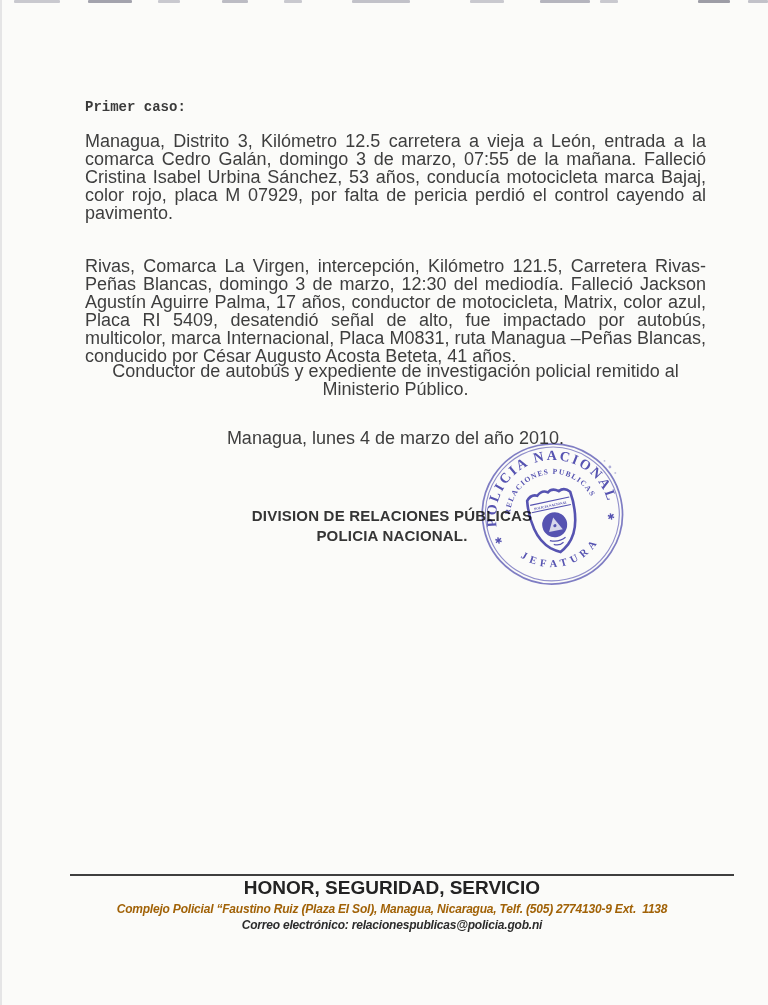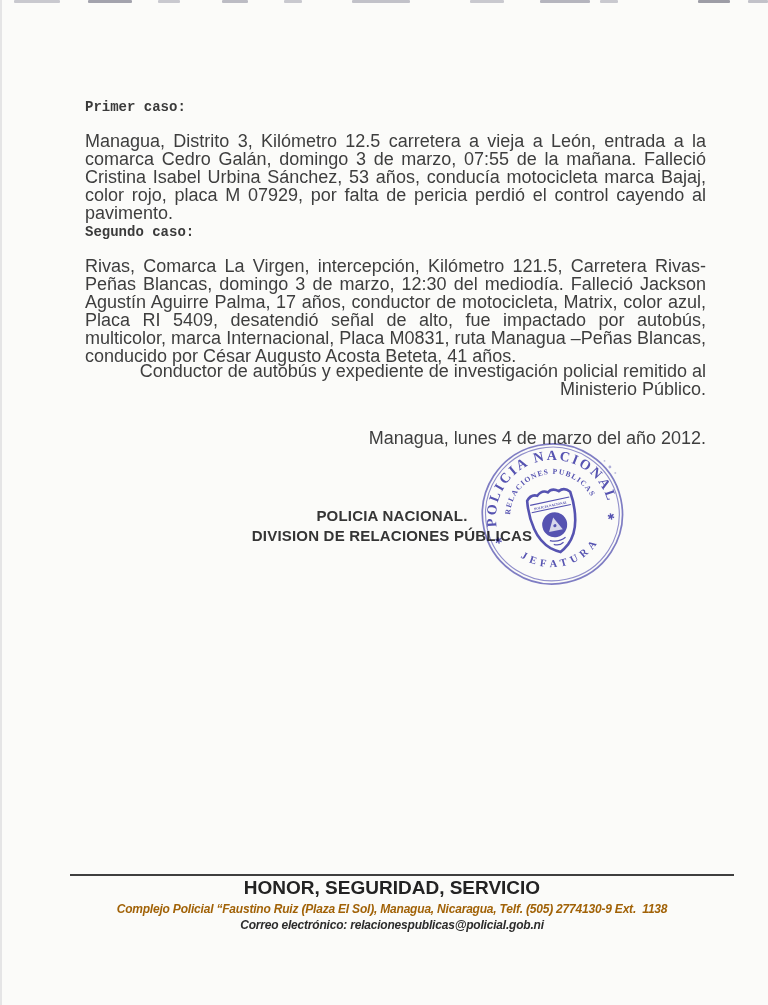--- a/index.html
+++ b/index.html
@@ -23,21 +23,21 @@
   
   .heading{
     position:absolute;left:85px;width:621px;
     font-size:14px;font-weight:bold;color:#3a3a3a;font-family:Liberation Mono, monospace;
   }
   .para{
     position:absolute;left:85px;width:621px;
     font-size:18px;line-height:18px;
     text-align:justify;
   }
-  .para.no-justify{text-align:right;}
+  .para.no-justify{text-align:center;}
   .sig-block{
     position:absolute;left:16px;top:506px;width:752px;
     text-align:center;font-weight:bold;
     font-size:15px;line-height:19.5px;letter-spacing:.2px;color:#353535;
   }
   .stamp{
     position:absolute;left:477px;top:437px;width:150px;height:150px;
     mix-blend-mode:multiply;opacity:.92;
   }
   .footer-rule{
@@ -76,31 +76,30 @@
     <span style="left:540px;width:50px;background:#b5b5be;"></span>
     <span style="left:600px;width:18px;background:#c9c9cf;"></span>
     <span style="left:698px;width:32px;background:#9d9da6;"></span>
     <span style="left:748px;width:20px;background:#c2c2c9;"></span>
   </div>
 
   <div class="heading" style="top:99px">Primer caso:</div>
 
   <div class="para" style="top:132px">Managua, Distrito 3, Kilómetro 12.5 carretera a vieja a León, entrada a la comarca Cedro Galán, domingo 3 de marzo, 07:55 de la mañana. Falleció Cristina Isabel Urbina Sánchez, 53 años, conducía motocicleta marca Bajaj, color rojo, placa M 07929, por falta de pericia perdió el control cayendo al pavimento.</div>
 
-  <div class="heading" style="top:224px">Segundo caso:</div>
 
   <div class="para" style="top:257px">Rivas, Comarca La Virgen, intercepción, Kilómetro 121.5, Carretera Rivas-Peñas Blancas, domingo 3 de marzo, 12:30 del mediodía. Falleció Jackson Agustín Aguirre Palma, 17 años, conductor de motocicleta, Matrix, color azul, Placa RI 5409, desatendió señal de alto, fue impactado por autobús, multicolor, marca Internacional, Placa M0831, ruta Managua –Peñas Blancas, conducido por César Augusto Acosta Beteta, 41 años.</div>
 
   <div class="para no-justify" style="top:362px">Conductor de autobús y expediente de investigación policial remitido al Ministerio Público.</div>
 
-  <div class="para no-justify" style="top:429px">Managua, lunes 4 de marzo del año 2012.</div>
+  <div class="para no-justify" style="top:429px">Managua, lunes 4 de marzo del año 2010.</div>
 
   <div class="sig-block">
+    <div>DIVISION DE RELACIONES PÚBLICAS</div>
     <div>POLICIA NACIONAL.</div>
-    <div>DIVISION DE RELACIONES PÚBLICAS</div>
   </div>
 
   <svg class="stamp" viewBox="0 0 150 150">
     <defs>
       <path id="arcTop" d="M 20 95 A 57 57 0 1 1 130 95" fill="none"></path>
       <path id="arcIn" d="M 34 93 A 43 43 0 1 1 116 93" fill="none"></path>
       <path id="arcBot" d="M 23 93 A 55 55 0 0 0 127 93" fill="none"></path>
     </defs>
     <g transform="rotate(-12 75 75)" fill="var(--ink)" stroke="none">
 
@@ -135,15 +134,15 @@
 
       <circle cx="141" cy="43" r="1.4" opacity="0.45"></circle>
       <circle cx="145" cy="50" r="1" opacity="0.35"></circle>
       <circle cx="137" cy="36" r="0.9" opacity="0.35"></circle>
     </g>
   </svg>
 
   <div class="footer-rule"></div>
   <div class="motto">HONOR, SEGURIDAD, SERVICIO</div>
   <div class="addr">Complejo Policial “Faustino Ruiz (Plaza El Sol), Managua, Nicaragua, Telf. (505) 2774130-9 Ext.  1138</div>
-  <div class="email">Correo electrónico: relacionespublicas@policial.gob.ni</div>
+  <div class="email">Correo electrónico: relacionespublicas@policia.gob.ni</div>
 
 </div>
 
 </body></html>

